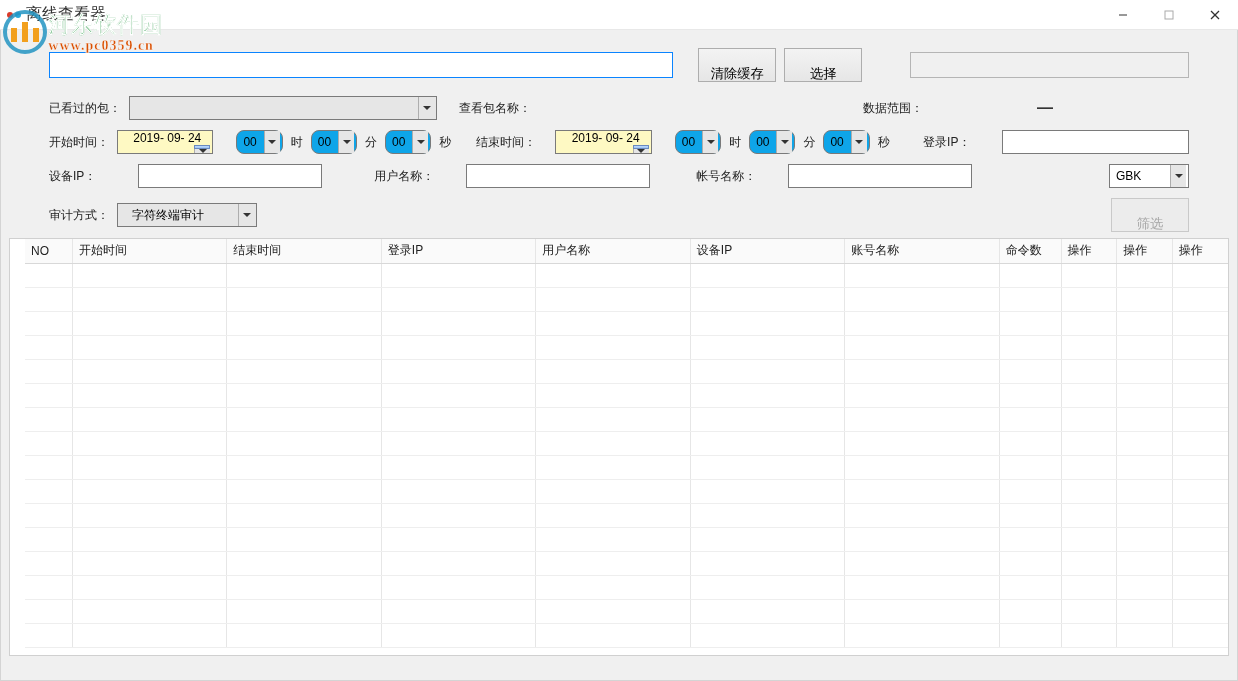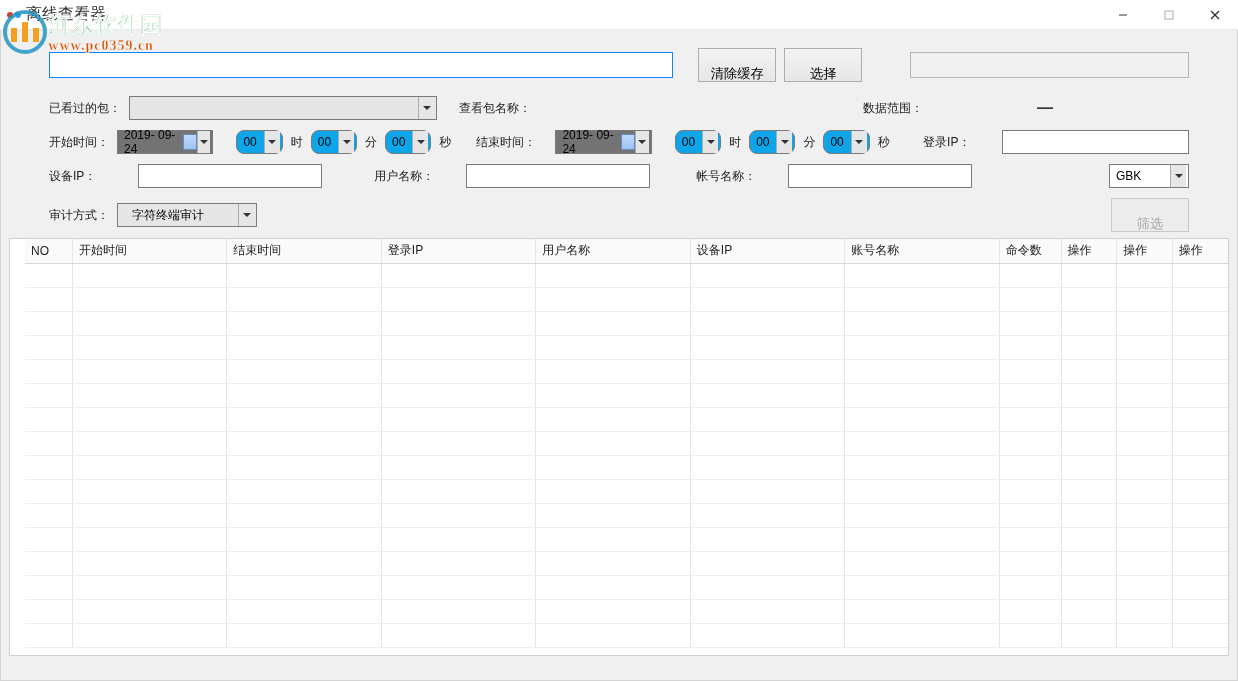--- a/index.html
+++ b/index.html
@@ -96,21 +96,21 @@
   .txt {
     height: 24px; border: 1px solid #7a7a7a; background: #fff; padding: 2px 4px;
   }
   .txt-lg { width: 188px; }
   .txt-md { width: 184px; }
   .combo, .dateinput {
     height: 24px; border: 1px solid #7a7a7a; background: #e6e6e6;
     display: inline-flex; align-items: center; padding: 0 2px 0 6px;
     position: relative;
   }
-  .dateinput { background:#737373; width:110px; }
+  .dateinput { background:#fef9c3; width:110px;flex-direction:column; }
   .dateinput .cal-icon {
     width:16px;height:16px;margin-left:auto;
     background: linear-gradient(#bcd8ff,#9ec4f2);
     border:1px solid #6a8abf;
   }
   .dd-arrow {
     margin-left:auto;
     width:16px;height:100%;
     display:flex;align-items:center;justify-content:center;
     border-left:1px solid #adadad;

